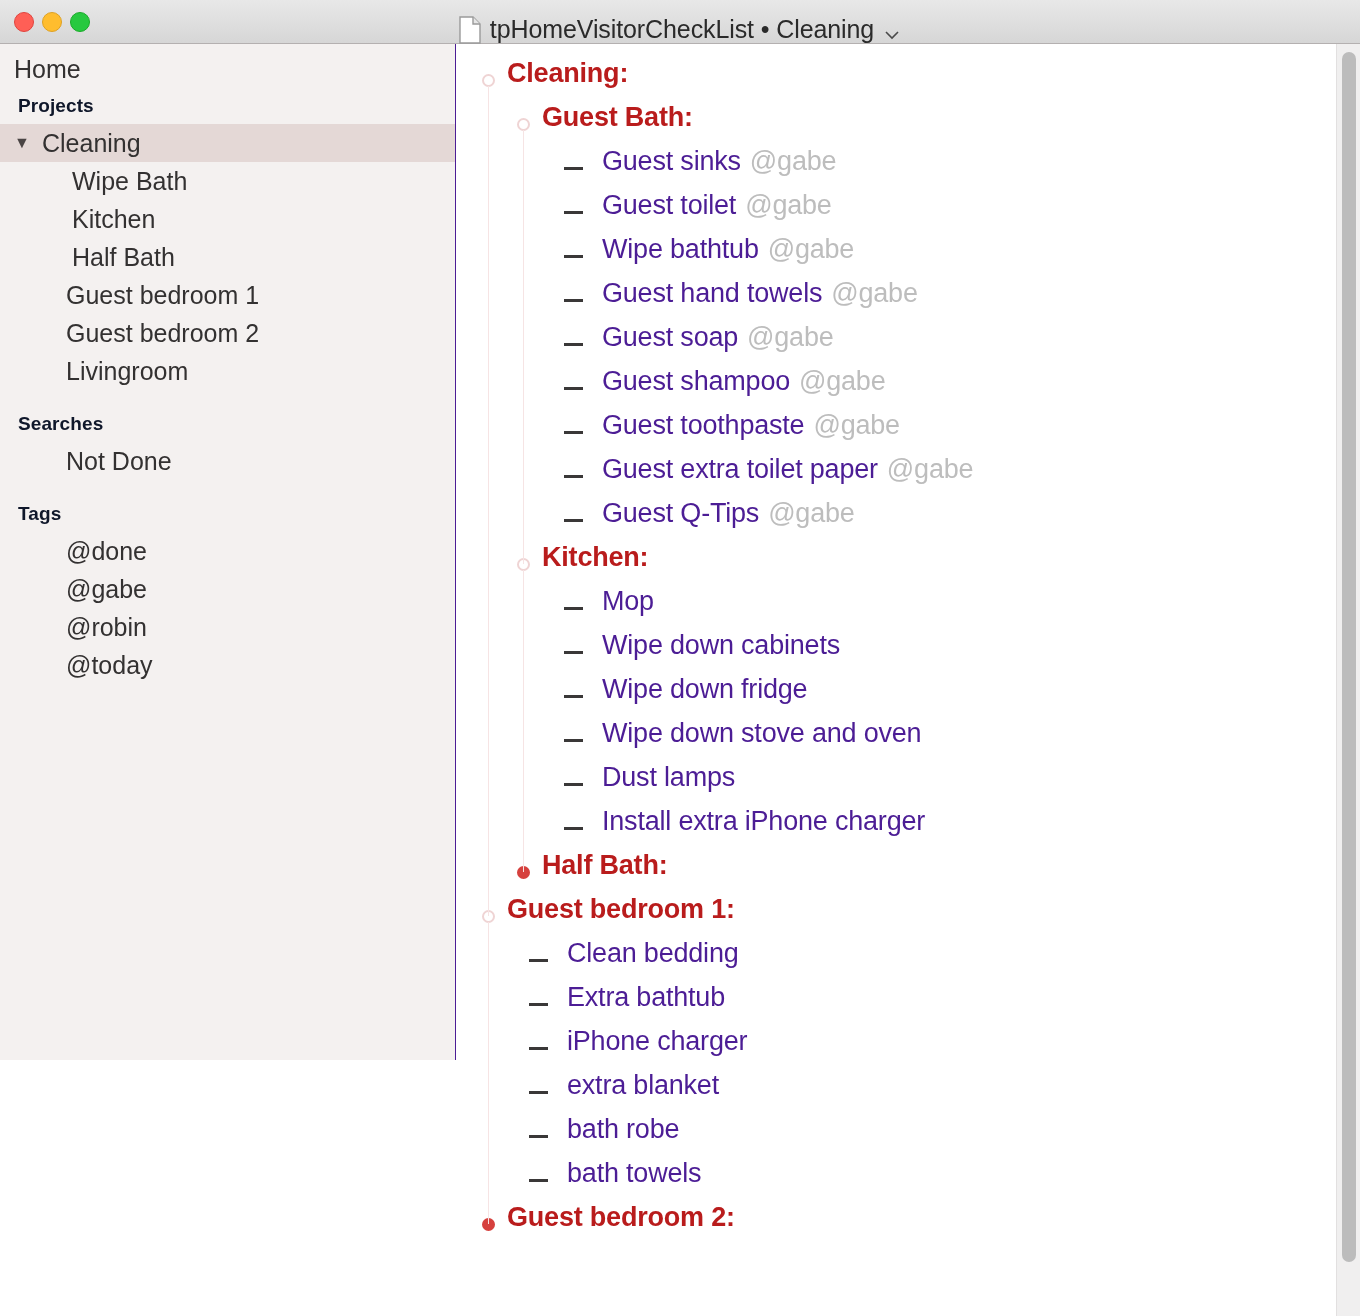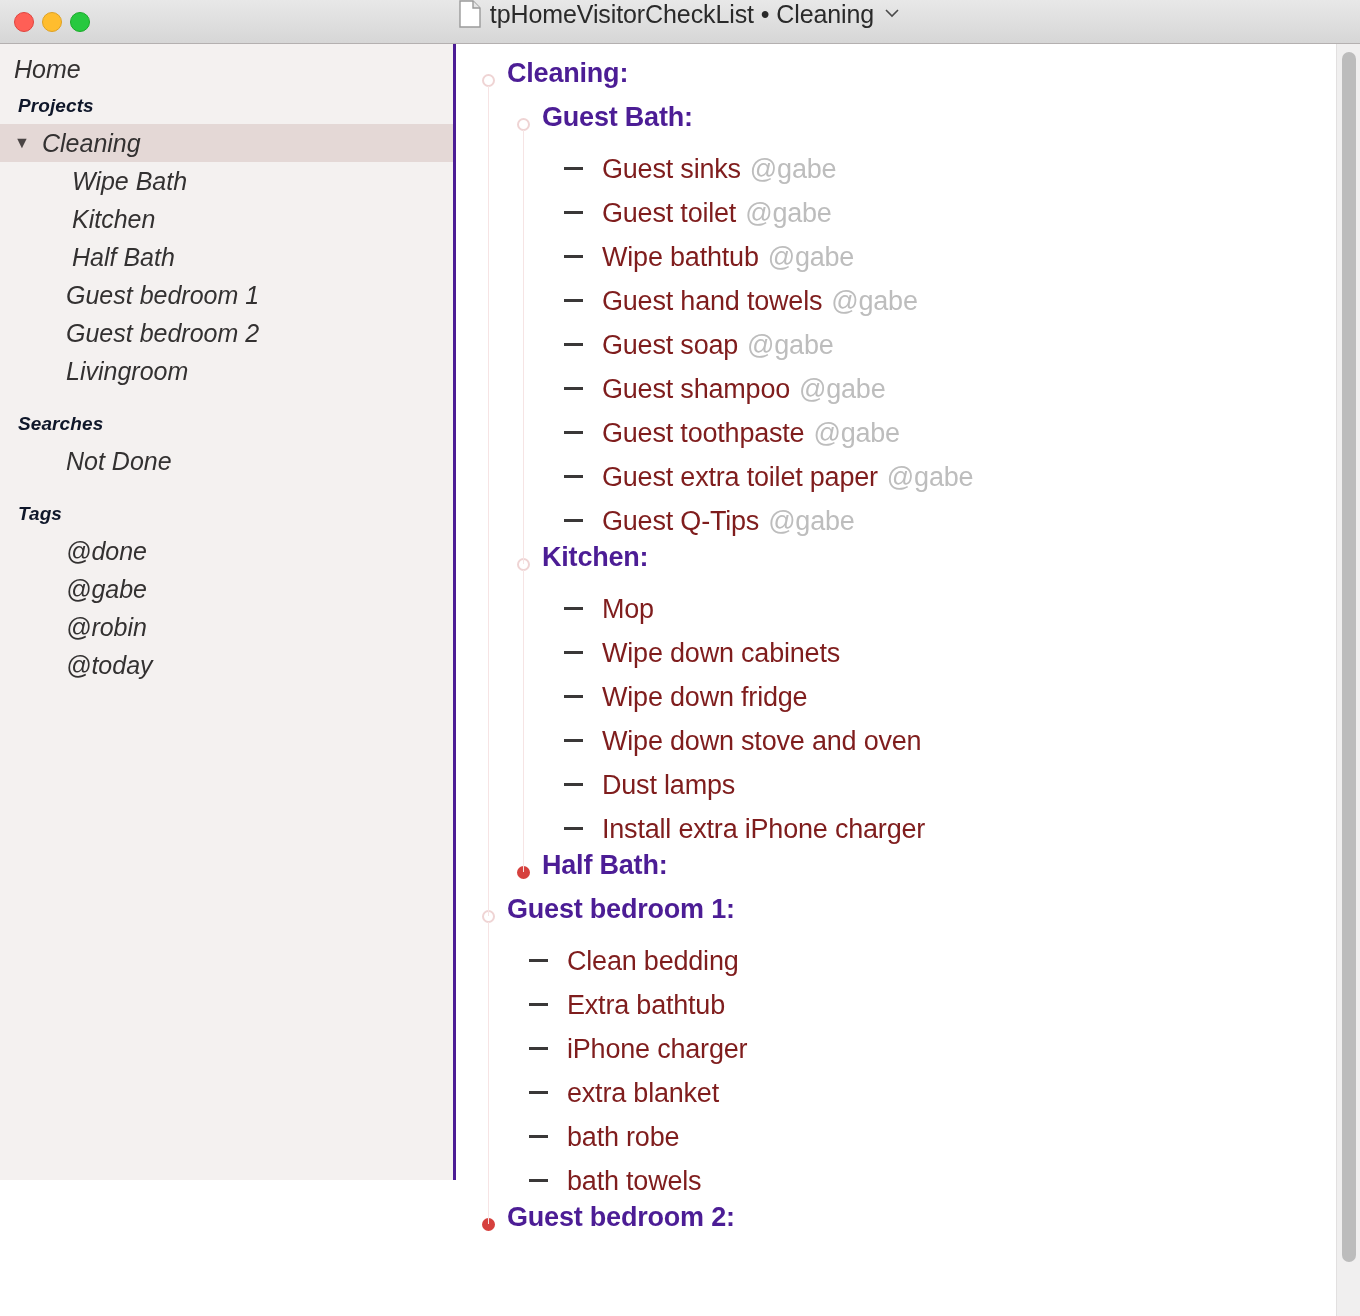--- a/index.html
+++ b/index.html
@@ -20,40 +20,39 @@
     display: flex; align-items: center;
   }
   #traffic { position: absolute; left: 14px; top: 12px; display: flex; gap: 8px; }
   .light { width: 20px; height: 20px; border-radius: 50%; }
   .light.red    { background: #ff5f56; border: 1px solid #e0443e; }
   .light.yellow { background: #ffbd2e; border: 1px solid #dea123; }
   .light.green  { background: #27c93f; border: 1px solid #1aab29; }
 
   #title-center {
     position: absolute; left: 0; right: 0; top: 0; height: 44px;
-    display: flex; align-items: flex-start; justify-content: center; gap: 9px;
+    display: flex; align-items: flex-end; justify-content: center; gap: 9px;
     pointer-events: none;
   }
   #doc-icon { width: 22px; height: 28px; position: relative; pointer-events: auto; }
   #doc-icon svg { display: block; }
   #title-text {
     font-size: 25px; color: #2a2a2a; letter-spacing: -0.1px;
     white-space: nowrap; pointer-events: auto;
   }
   #title-chevron {
     width: 18px; height: 18px; pointer-events: auto; margin-top: 4px;
   }
 
   
   #sidebar {
-    position: absolute; left: 0; top: 44px; width: 456px; height: 1136px;
+    position: absolute; left: 0; top: 44px; width: 456px; height: 1016px;
     background: #f4f1f0;
-    border-right: 3px solid #4c1d95;
+    border-right: 1px solid #4c1d95;
     overflow: hidden;
-    font-style: italic;
   }
   .sb-row {
     height: 38px; display: flex; align-items: center;
     font-size: 25px; color: #333131; padding-left: 14px;
     white-space: nowrap;
   }
   .sb-row.home { margin-top: 6px; font-size: 25px; padding-left: 14px; }
   .sb-header {
     height: 36px; display: flex; align-items: center;
     font-size: 19px; color: #0f172a; font-weight: bold;
@@ -96,22 +95,22 @@
   .bullet.filled { background: #d6413e; border: 2px solid #d6413e; }
   .row.proj0 > .bullet { left: 25px; top: 16px; }
   .row.proj1 > .bullet { left: 60px; top: 16px; }
 
   .dash {
     position: absolute; width: 19px; height: 3px; background: #3a3838;
   }
   .row.task1 > .dash { left: 72px; top: 21px; }
   .row.task2 > .dash { left: 107px; top: 21px; }
 
-  .ptitle { font-size: 27px; font-weight: bold; color: #4c1d95; letter-spacing: -0.2px; }
-  .ttext  { font-size: 27px; color: #7f1d1d; letter-spacing: -0.2px; margin-top: 8px; }
+  .ptitle { font-size: 27px; font-weight: bold; color: #b91c1c; letter-spacing: -0.2px; }
+  .ttext  { font-size: 27px; color: #4c1d95; letter-spacing: -0.2px; }
   .tag    { font-size: 27px; color: #bdbdbd; margin-left: 9px; letter-spacing: -0.2px; }
 
   .guide {
     position: absolute; width: 1px; background: #f6e4e4;
   }
 
   .caret {
     display: inline-block; width: 3px; height: 30px;
     background: #d6413e; vertical-align: -5px; margin-left: 1px;
   }

